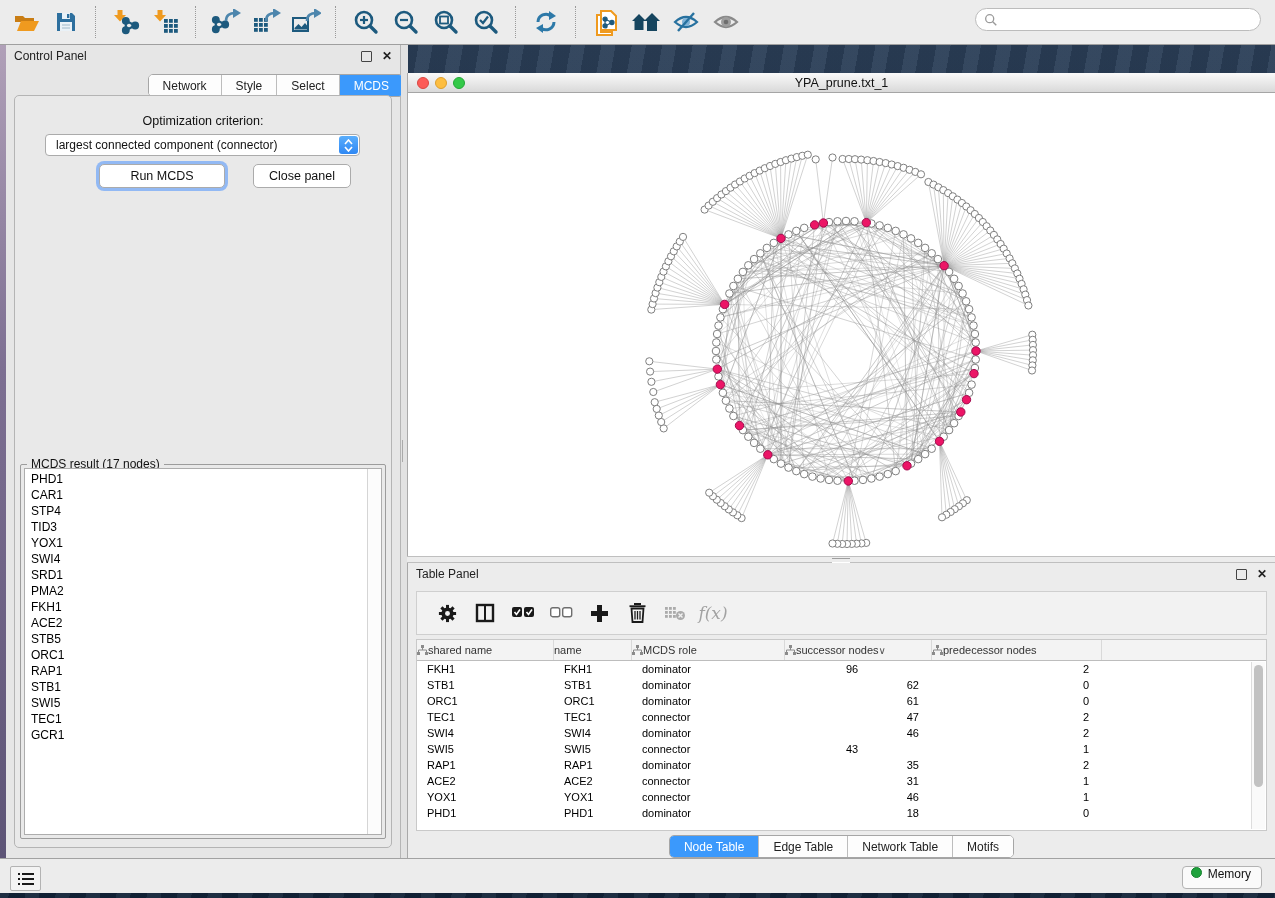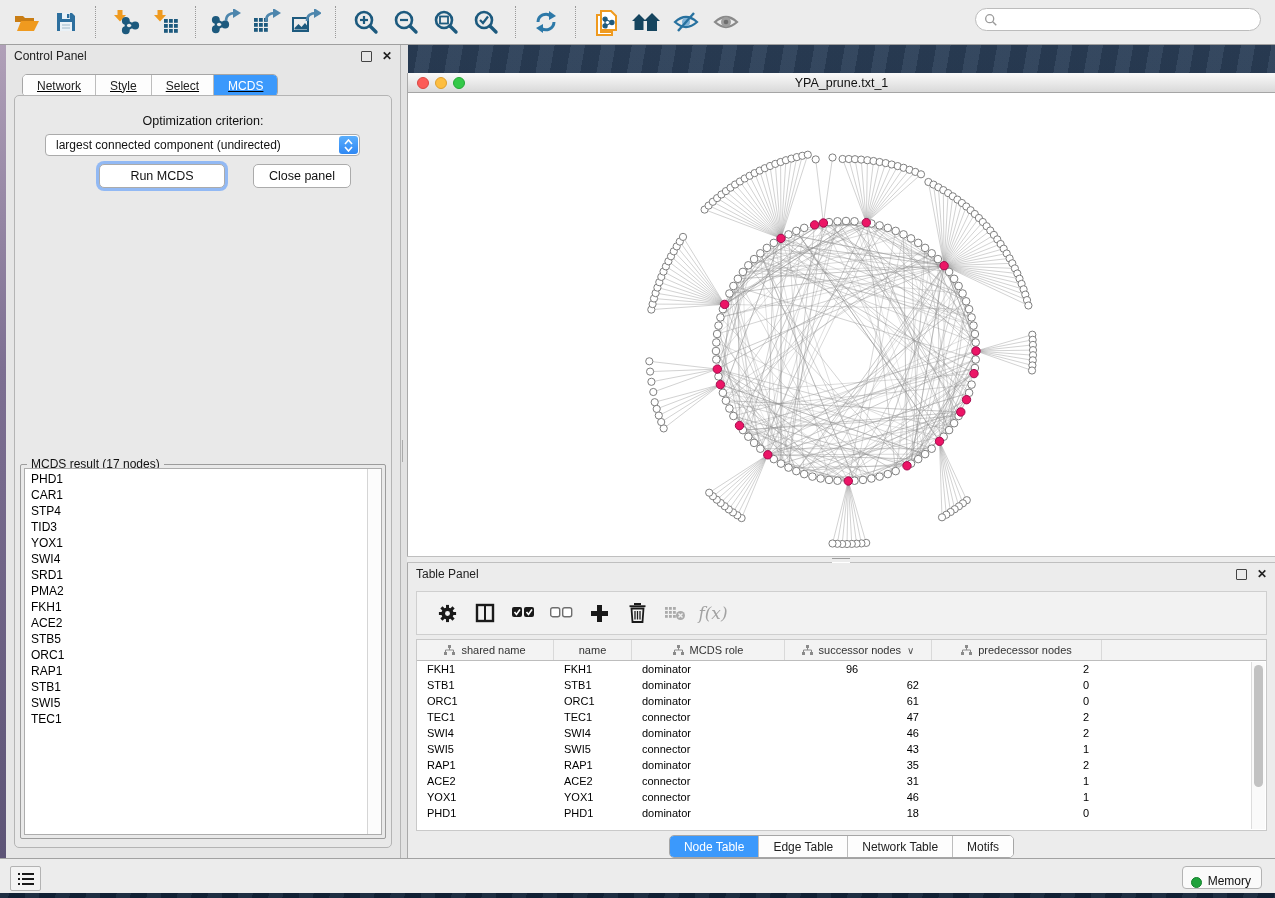--- a/index.html
+++ b/index.html
@@ -23,21 +23,21 @@
   
   .main{position:absolute;left:6px;top:45px;width:1024px;height:813px;}
   .left-sliver{position:absolute;left:0;top:45px;width:6px;height:813px;
     background:linear-gradient(180deg,#b0a0b8,#7d6f92 40%,#5d5476);}
   
   .control-panel{position:absolute;left:0;top:0;width:395px;height:813px;background:#e6e6e6;border-right:1px solid #b5b5b5;box-sizing:border-box;}
   .panel-header{height:22px;display:flex;align-items:center;padding:0 8px;font-size:12px;color:#222;}
   .panel-header .ph-title{flex:1;}
   .win-float{width:9px;height:9px;border:1.5px solid #444;border-radius:1px;margin-right:10px;cursor:default;}
   .win-close{font-size:12px;font-weight:bold;color:#222;cursor:default;line-height:9px;}
-  .ctab-row{position:absolute;left:16px;top:29px;width:100%;display:flex;justify-content:flex-start;text-decoration:underline;}
+  .ctab-row{position:absolute;left:4px;top:29px;width:100%;display:flex;justify-content:flex-end;}
   .ctabs{display:flex;border:1px solid #a6a6a6;border-radius:5px;overflow:hidden;background:#fff;height:21px;}
   .ctab{font-size:12px;color:#222;display:flex;align-items:center;justify-content:center;padding:0 14px;border-right:1px solid #bdbdbd;background:#fdfdfd;cursor:default;}
   .ctab:last-child{border-right:none;}
   .ctab.active{background:#3b99fc;color:#fff;}
   .cp-inner{position:absolute;left:8px;right:8px;top:50px;bottom:10px;background:#e9e9e9;border:1px solid #b4b4b4;border-radius:5px;}
   .opt-label{position:absolute;top:18px;width:100%;text-align:center;font-size:12.5px;color:#111;}
   .dropdown{position:absolute;left:30px;top:38px;width:313px;height:20px;background:#fff;border:1px solid #ababab;border-radius:4px;display:flex;align-items:center;cursor:default;}
   .dropdown .dd-text{flex:1;font-size:12px;color:#111;padding-left:10px;white-space:nowrap;overflow:hidden;}
   .dd-stepper{width:19px;height:18px;margin:1px;background:linear-gradient(180deg,#5aaefc,#2f88f4);border-radius:3px;display:flex;flex-direction:column;align-items:center;justify-content:center;gap:1px;}
   .btn{position:absolute;height:24px;background:#fff;border:1px solid #ababab;border-radius:5px;font-size:12.5px;color:#111;display:flex;align-items:center;justify-content:center;cursor:default;box-sizing:border-box;}
@@ -61,30 +61,30 @@
   .net-canvas{position:absolute;left:0;top:20px;right:0;bottom:0;background:#fff;overflow:hidden;}
   .h-splitter{position:absolute;left:0;top:511px;width:100%;height:7px;background:#ececec;border-top:1px solid #bfbfbf;border-bottom:1px solid #bfbfbf;box-sizing:border-box;}
   .h-splitter .grip{position:absolute;left:50%;top:1px;width:18px;height:3px;margin-left:-9px;border-top:1px solid #9e9e9e;border-bottom:1px solid #fff;}
   
   .table-panel{position:absolute;left:0;top:518px;width:100%;height:295px;background:#ececec;border-left:1px solid #a9a9a9;box-sizing:border-box;}
   .tp-toolbar{position:absolute;left:8px;right:8px;top:28px;height:44px;background:#f2f2f2;border:1px solid #cfcfcf;display:flex;align-items:center;padding-left:14px;box-sizing:border-box;gap:6px;}
   .tp-btn{width:32px;height:34px;display:flex;align-items:center;justify-content:center;}
   .fx{font-family:"DejaVu Serif",serif;font-style:italic;font-size:17px;color:#a2a2a2;}
   .tp-table{position:absolute;left:8px;right:8px;top:76px;height:192px;background:#fff;border:1px solid #c9c9c9;box-sizing:border-box;overflow:hidden;}
   .thead{display:flex;height:21px;background:#f3f3f3;border-bottom:1px solid #bdbdbd;box-sizing:border-box;}
-  .th{display:flex;align-items:center;font-size:11px;color:#333;border-right:1px solid #d9d9d9;box-sizing:border-box;justify-content:center;gap:6px;}
+  .th{display:flex;align-items:center;font-size:11px;color:#333;border-right:1px solid #d9d9d9;box-sizing:border-box;}
   .trow{display:flex;height:16px;align-items:center;}
   .td{font-size:11px;color:#000;box-sizing:border-box;white-space:nowrap;overflow:hidden;}
   .tscroll{position:absolute;right:1px;top:22px;bottom:1px;width:13px;background:#fafafa;border-left:1px solid #ddd;}
   .tthumb{position:absolute;left:1.5px;top:3px;width:9px;height:122px;background:#c2c2c2;border-radius:5px;}
   .bottom-tabs{position:absolute;left:0;right:0;top:272px;display:flex;justify-content:center;}
   
   .status-bar{position:absolute;left:0;top:858px;width:1275px;height:35px;background:#ececec;border-top:1px solid #a2a2a2;box-sizing:border-box;}
   .sb-btn{position:absolute;left:10px;top:7px;width:29px;height:23px;background:#f3f3f3;border:1px solid #b3b3b3;border-radius:2px;display:flex;align-items:center;justify-content:center;}
-  .mem-btn{position:absolute;right:13px;top:7px;height:21px;padding:0 10px 0 8px;background:#fafafa;border:1px solid #b3b3b3;border-radius:4px;display:flex;align-items:flex-end;gap:6px;font-size:12px;color:#111;}
+  .mem-btn{position:absolute;right:13px;top:7px;height:21px;padding:0 10px 0 8px;background:#fafafa;border:1px solid #b3b3b3;border-radius:4px;display:flex;align-items:flex-start;gap:6px;font-size:12px;color:#111;}
   .mem-dot{width:11px;height:11px;border-radius:50%;background:#1fa23c;border:1px solid #13802c;box-sizing:border-box;}
 </style>
 </head>
 <body>
 
 <div class="wallpaper-texture"></div>
 
 <div class="toolbar">
   <div id="tb-icons" style="display:flex;align-items:center;padding-left:6px;">
       <div class="tb-group">
@@ -287,21 +287,21 @@
         <div class="ctabs" id="control-tabs">
           <div class="ctab">Network</div>
           <div class="ctab">Style</div>
           <div class="ctab">Select</div>
           <div class="ctab active">MCDS</div>
         </div>
       </div>
     <div class="cp-inner">
       <div class="opt-label">Optimization criterion:</div>
       <div class="dropdown">
-        <span class="dd-text">largest connected component (undirected)</span>
+        <span class="dd-text">largest connected component (connector)</span>
         <span class="dd-stepper">
           <svg width="9" height="6" viewBox="0 0 9 6">
               <polyline points="1,5 4.5,1 8,5" fill="none" stroke="#fff" stroke-width="1.6"></polyline>
             </svg>
           <svg width="9" height="6" viewBox="0 0 9 6">
               <polyline points="1,1 4.5,5 8,1" fill="none" stroke="#fff" stroke-width="1.6"></polyline>
             </svg>
         </span>
       </div>
       <div class="btn focus-ring" style="left:84px;top:68px;width:126px;">Run MCDS</div>
@@ -319,20 +319,21 @@
               <div class="result-item">SRD1</div>
               <div class="result-item">PMA2</div>
               <div class="result-item">FKH1</div>
               <div class="result-item">ACE2</div>
               <div class="result-item">STB5</div>
               <div class="result-item">ORC1</div>
               <div class="result-item">RAP1</div>
               <div class="result-item">STB1</div>
               <div class="result-item">SWI5</div>
               <div class="result-item">TEC1</div>
+              <div class="result-item">GCR1</div>
             </div>
           <div class="result-scroll"></div>
         </div>
       </div>
     </div>
   </div>
 
   <div class="v-splitter">
       <div class="grip"></div>
     </div>
@@ -1157,21 +1158,21 @@
               <div class="td" style="width: 137px; text-align: left; padding: 0px 0px 0px 10px;">SWI4</div>
               <div class="td" style="width: 78px; text-align: left; padding: 0px 0px 0px 10px;">SWI4</div>
               <div class="td" style="width: 153px; text-align: left; padding: 0px 0px 0px 10px;">dominator</div>
               <div class="td" style="width: 147px; text-align: right; padding: 0px 13px 0px 0px;">46</div>
               <div class="td" style="width: 170px; text-align: right; padding: 0px 13px 0px 0px;">2</div>
             </div>
             <div class="trow">
               <div class="td" style="width: 137px; text-align: left; padding: 0px 0px 0px 10px;">SWI5</div>
               <div class="td" style="width: 78px; text-align: left; padding: 0px 0px 0px 10px;">SWI5</div>
               <div class="td" style="width: 153px; text-align: left; padding: 0px 0px 0px 10px;">connector</div>
-              <div class="td" style="width: 147px; text-align: right; padding: 0px 13px 0px 0px;">43</div>
+              <div class="td" style="width: 147px; text-align: center; padding: 0px 13px 0px 0px;">43</div>
               <div class="td" style="width: 170px; text-align: right; padding: 0px 13px 0px 0px;">1</div>
             </div>
             <div class="trow">
               <div class="td" style="width: 137px; text-align: left; padding: 0px 0px 0px 10px;">RAP1</div>
               <div class="td" style="width: 78px; text-align: left; padding: 0px 0px 0px 10px;">RAP1</div>
               <div class="td" style="width: 153px; text-align: left; padding: 0px 0px 0px 10px;">dominator</div>
               <div class="td" style="width: 147px; text-align: right; padding: 0px 13px 0px 0px;">35</div>
               <div class="td" style="width: 170px; text-align: right; padding: 0px 13px 0px 0px;">2</div>
             </div>
             <div class="trow">

